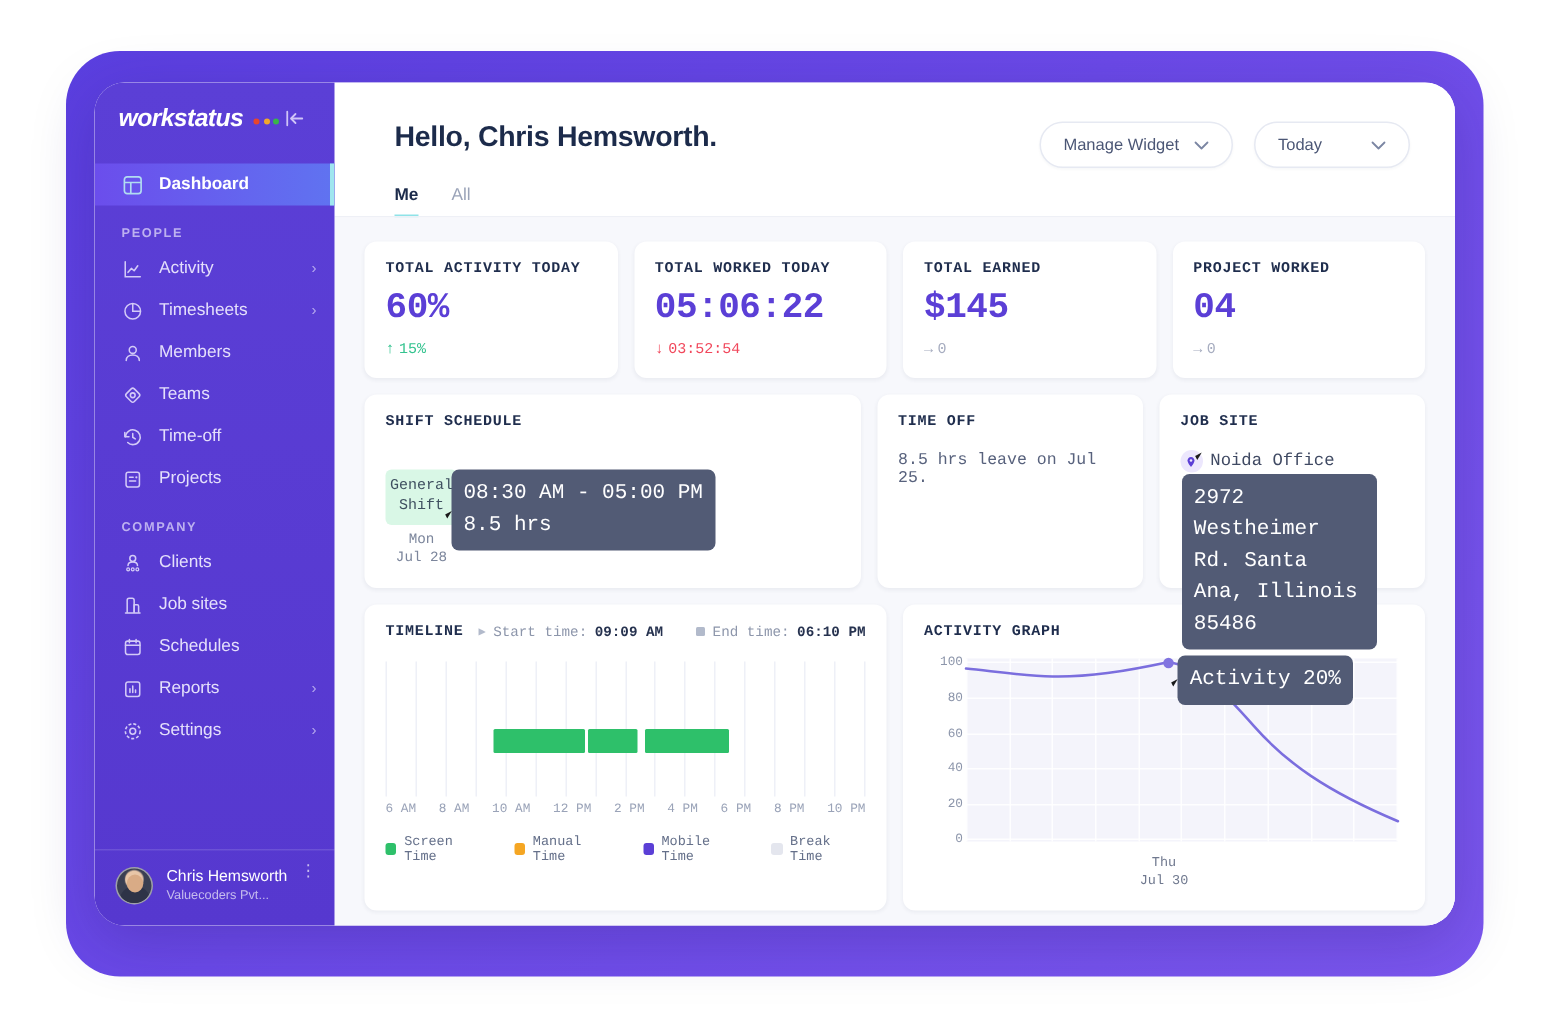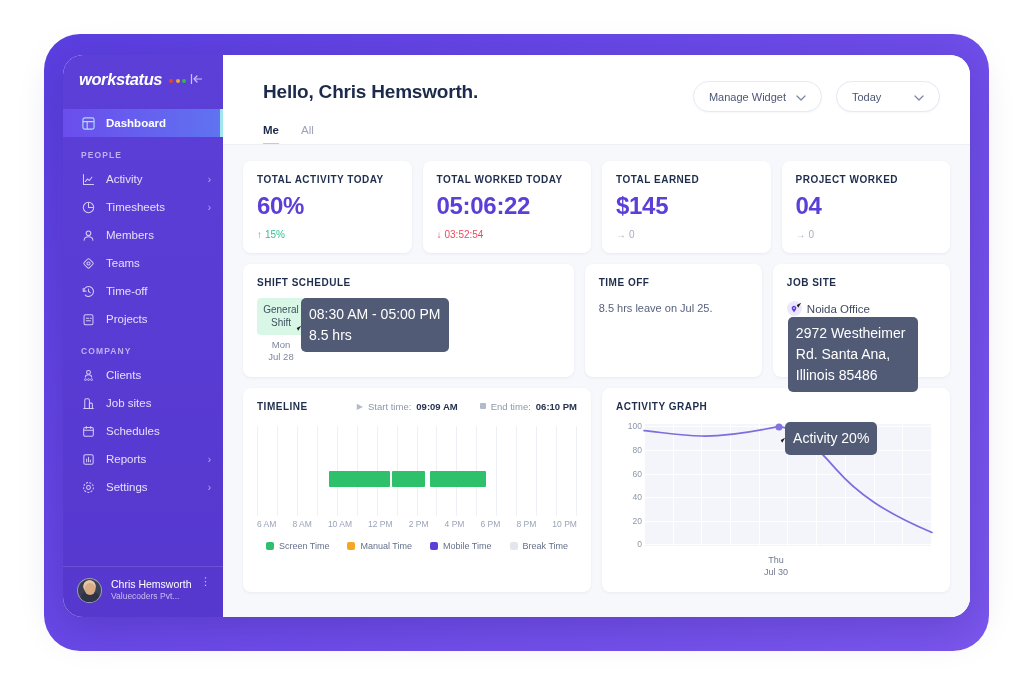--- a/index.html
+++ b/index.html
@@ -148,38 +148,38 @@
   .tab {
     font-size: 11.5px; color: #9aa3b8; padding-bottom: 7px; cursor: pointer;
     border-bottom: 2.5px solid transparent;
   }
   .tab.active { color: #1c2b4b; font-weight: 700; border-bottom-color: #8fe3e8; }
   .tabs-rule { height:1px; background:#eef0f6; margin-top:-1px; }
 
   .content {
     flex: 1; background: #f7f8fc; padding: 16px 20px 20px 20px; overflow:hidden;
   }
-  .grid-row { display: flex; gap: 11px; margin-bottom: 11px; }
+  .grid-row { display: flex; gap: 11px; margin-bottom: 11px; font-family: Liberation Mono, monospace; }
   .card {
     background: #fff; border-radius: 8px; padding: 13px 14px;
     box-shadow: 0 1px 3px rgba(40,50,90,.07);
   }
   .card-title {
     font-size: 10px; font-weight: 700; color: #1f2d4d; letter-spacing: .5px;
   }
   .stat-value {
     font-size: 24px; font-weight: 700; color: #5b3fd6; margin-top: 7px; letter-spacing: -.3px;
   }
   .stat-delta { font-size: 10px; margin-top: 9px; display:flex; align-items:center; gap:3px;}
   .delta-up { color: #34c38f; }
   .delta-down { color: #f1485c; }
   .delta-flat { color: #a7adc0; }
 
   
-  .shift-wrap { position: relative; margin-top: 10px; }
+  .shift-wrap { position: relative; margin-top: 26px; }
   .shift-chip {
     width: 48px; padding: 6px 2px 6px;
     background: #d9f7e6; border-radius: 4px;
     text-align: center; color: #3f5060; font-size: 10px; line-height: 1.25;
   }
   .shift-date {
     width:48px; text-align:center; font-size:9.5px; color:#7c869c;
     line-height:1.3; margin-top:4px;
   }
   .tooltip {

